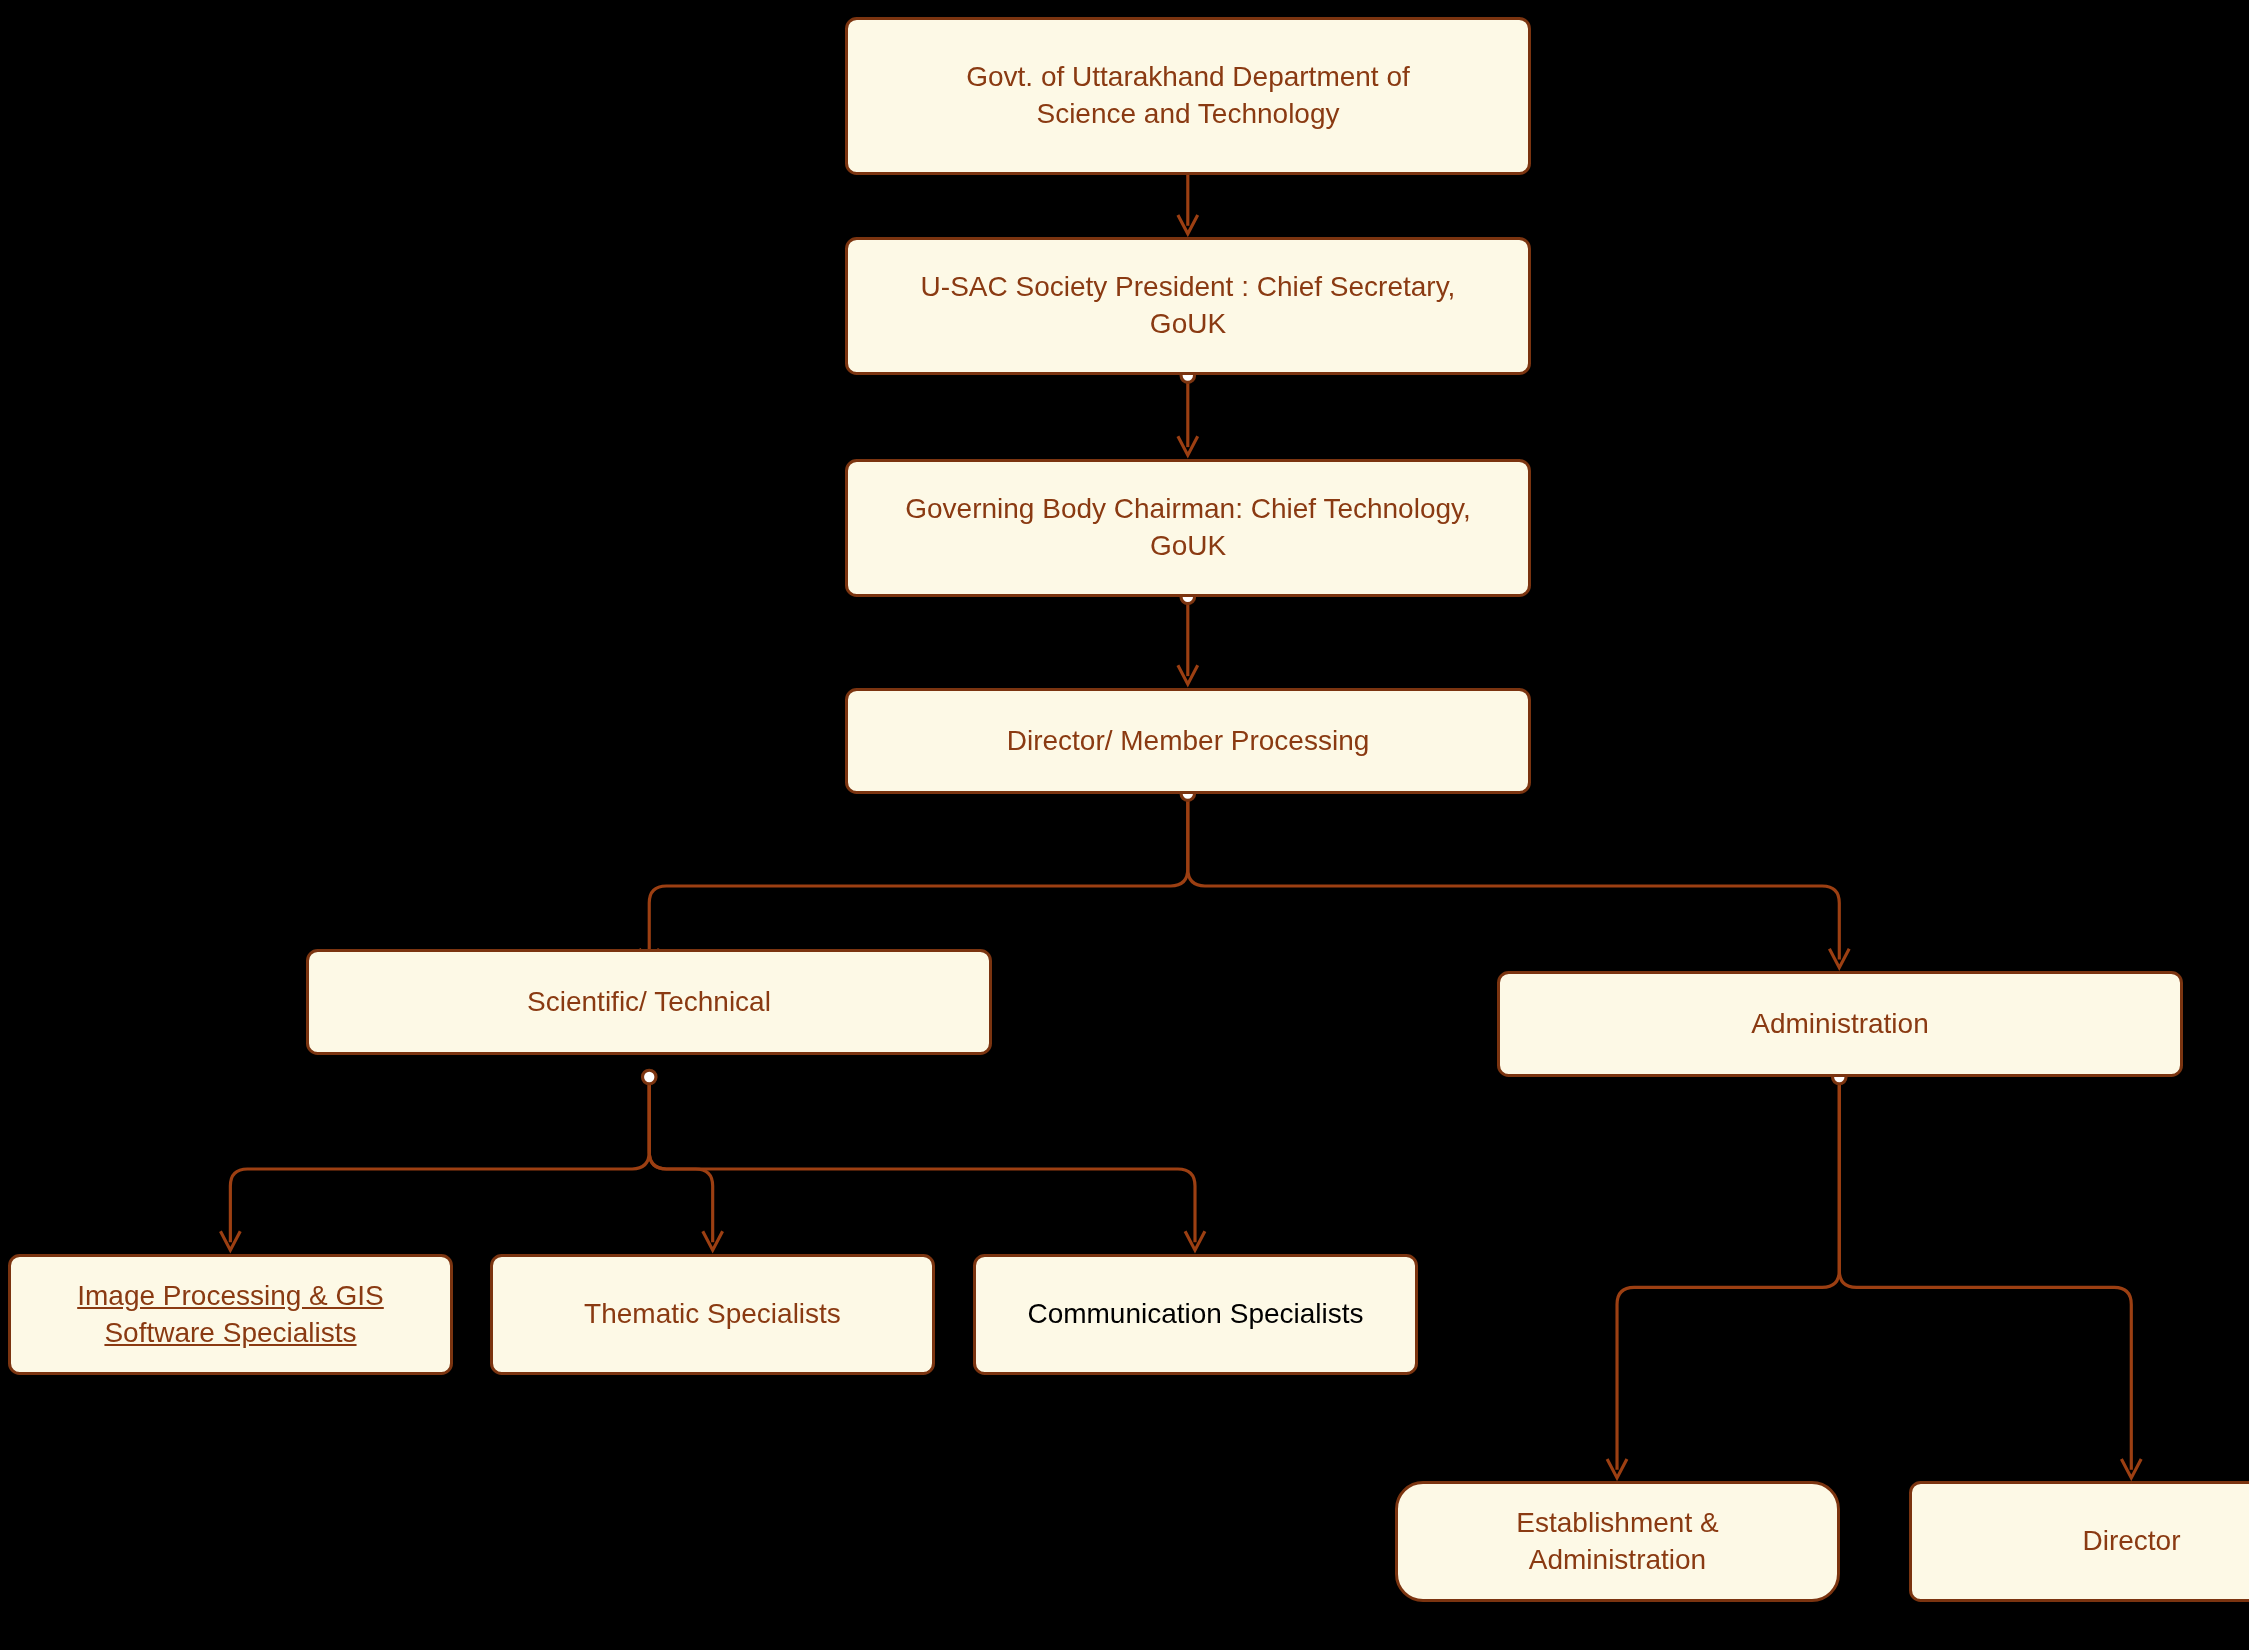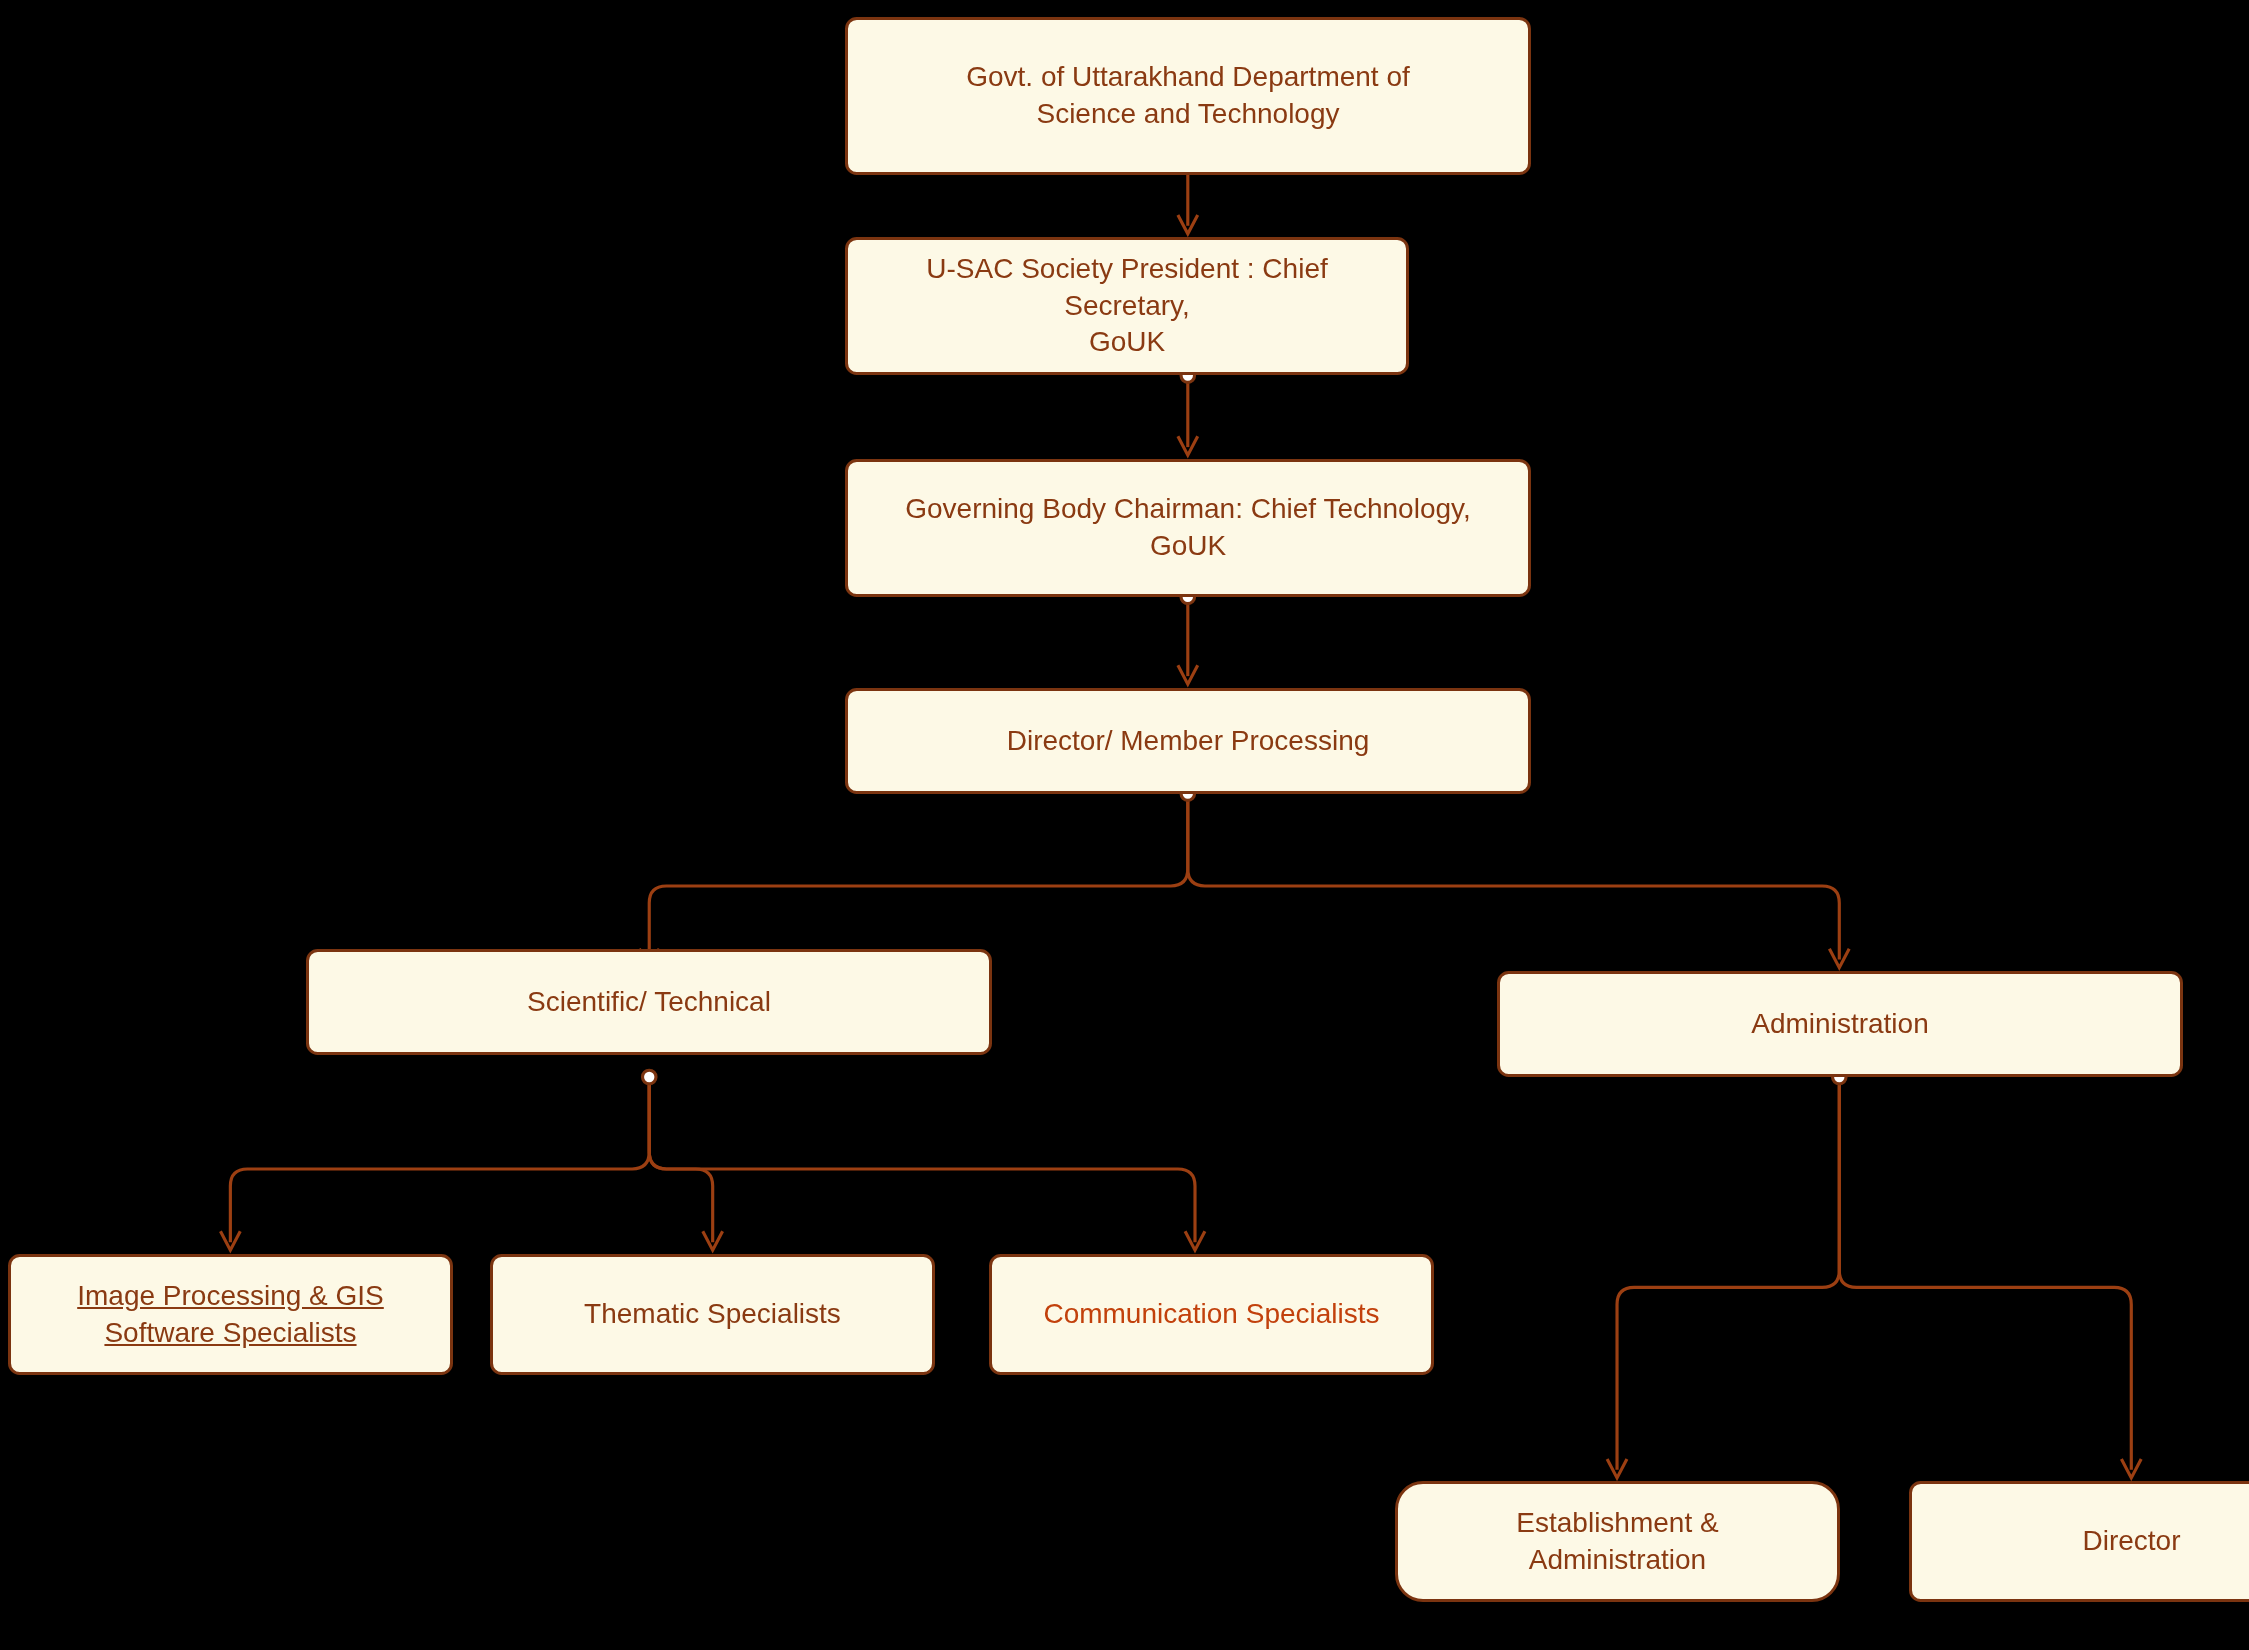--- a/index.html
+++ b/index.html
@@ -74,21 +74,21 @@
       <path d="M 3572 3242 L 3594 3284 L 3616 3242" fill="none" stroke="#9C3F12" stroke-width="7" stroke-linecap="butt" stroke-linejoin="miter"></path>
       <path d="M 4088 2393 L 4088 2822.48 Q 4088 2860.48 4126 2860.48 L 4699 2860.48 Q 4737 2860.48 4737 2898.48 L 4737 3266" fill="none" stroke="#9C3F12" stroke-width="7" stroke-linecap="butt" stroke-linejoin="round"></path>
       <path d="M 4715 3242 L 4737 3284 L 4759 3242" fill="none" stroke="#9C3F12" stroke-width="7" stroke-linecap="butt" stroke-linejoin="miter"></path>
       <circle cx="4088" cy="2393" r="15" fill="#FFFFFF" stroke="#7B3410" stroke-width="7"></circle>
     </svg>
   <div id="node-layer">
       <div class="node" style="left: 845px; top: 16.6px; width: 686px; height: 158px; background: rgb(253, 249, 230); border-color: rgb(123, 52, 16); color: rgb(138, 58, 18);">
         <span class="node-label">Govt. of Uttarakhand Department of
 Science and Technology</span>
       </div>
-      <div class="node" style="left: 845px; top: 237px; width: 564px; height: 138px; background: rgb(253, 249, 230); border-color: rgb(123, 52, 16); color: rgb(138, 58, 18);">
+      <div class="node" style="left: 845px; top: 237px; width: 686px; height: 138px; background: rgb(253, 249, 230); border-color: rgb(123, 52, 16); color: rgb(138, 58, 18);">
         <span class="node-label">U-SAC Society President :  Chief Secretary,
 GoUK</span>
       </div>
       <div class="node" style="left: 845px; top: 459px; width: 686px; height: 138px; background: rgb(253, 249, 230); border-color: rgb(123, 52, 16); color: rgb(138, 58, 18);">
         <span class="node-label">Governing Body Chairman: Chief Technology,
 GoUK</span>
       </div>
       <div class="node" style="left: 845px; top: 688px; width: 686px; height: 106px; background: rgb(253, 249, 230); border-color: rgb(123, 52, 16); color: rgb(138, 58, 18);">
         <span class="node-label">Director/ Member Processing</span>
       </div>
@@ -98,21 +98,21 @@
       <div class="node" style="left: 1497px; top: 971px; width: 686px; height: 106px; background: rgb(253, 249, 230); border-color: rgb(123, 52, 16); color: rgb(138, 58, 18);">
         <span class="node-label">Administration</span>
       </div>
       <div class="node" style="left: 8px; top: 1254px; width: 445px; height: 121px; background: rgb(253, 249, 230); border-color: rgb(123, 52, 16); color: rgb(138, 58, 18); text-decoration: underline;">
         <span class="node-label">Image Processing &amp; GIS
 Software Specialists</span>
       </div>
       <div class="node" style="left: 490px; top: 1254px; width: 445px; height: 121px; background: rgb(253, 249, 230); border-color: rgb(123, 52, 16); color: rgb(138, 58, 18);">
         <span class="node-label">Thematic Specialists</span>
       </div>
-      <div class="node" style="left: 973px; top: 1254px; width: 445px; height: 121px; background: rgb(253, 249, 230); border-color: rgb(123, 52, 16); color: #c2410c; margin-left: 16px;">
+      <div class="node" style="left: 973px; top: 1254px; width: 445px; height: 121px; background: rgb(253, 249, 230); border-color: rgb(123, 52, 16); color: #000000;">
         <span class="node-label">Communication Specialists</span>
       </div>
       <div class="node" style="left: 1395px; top: 1481px; width: 445px; height: 121px; background: rgb(253, 249, 230); border-color: rgb(123, 52, 16); color: rgb(138, 58, 18); border-radius: 28px;">
         <span class="node-label">Establishment &amp;
 Administration</span>
       </div>
       <div class="node" style="left: 1909px; top: 1481px; width: 445px; height: 121px; background: rgb(253, 249, 230); border-color: rgb(123, 52, 16); color: rgb(138, 58, 18);">
         <span class="node-label">Director</span>
       </div>
     </div>

